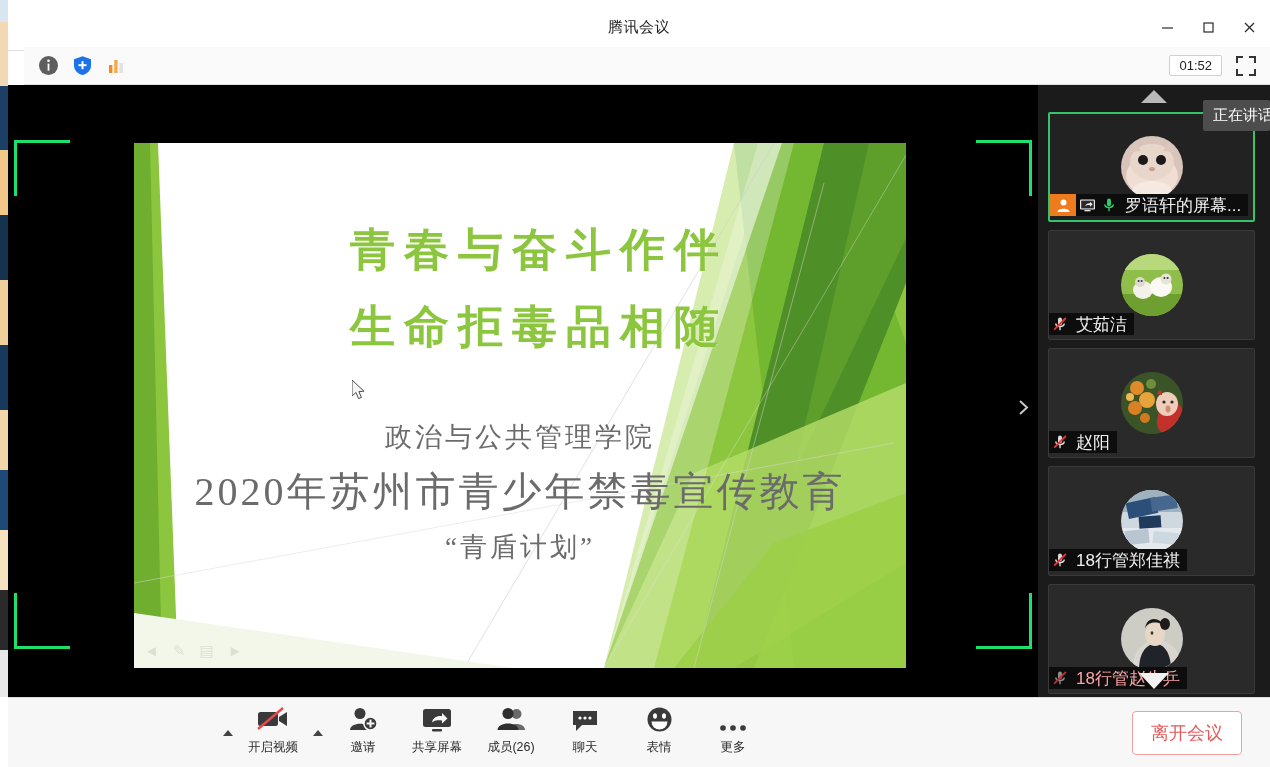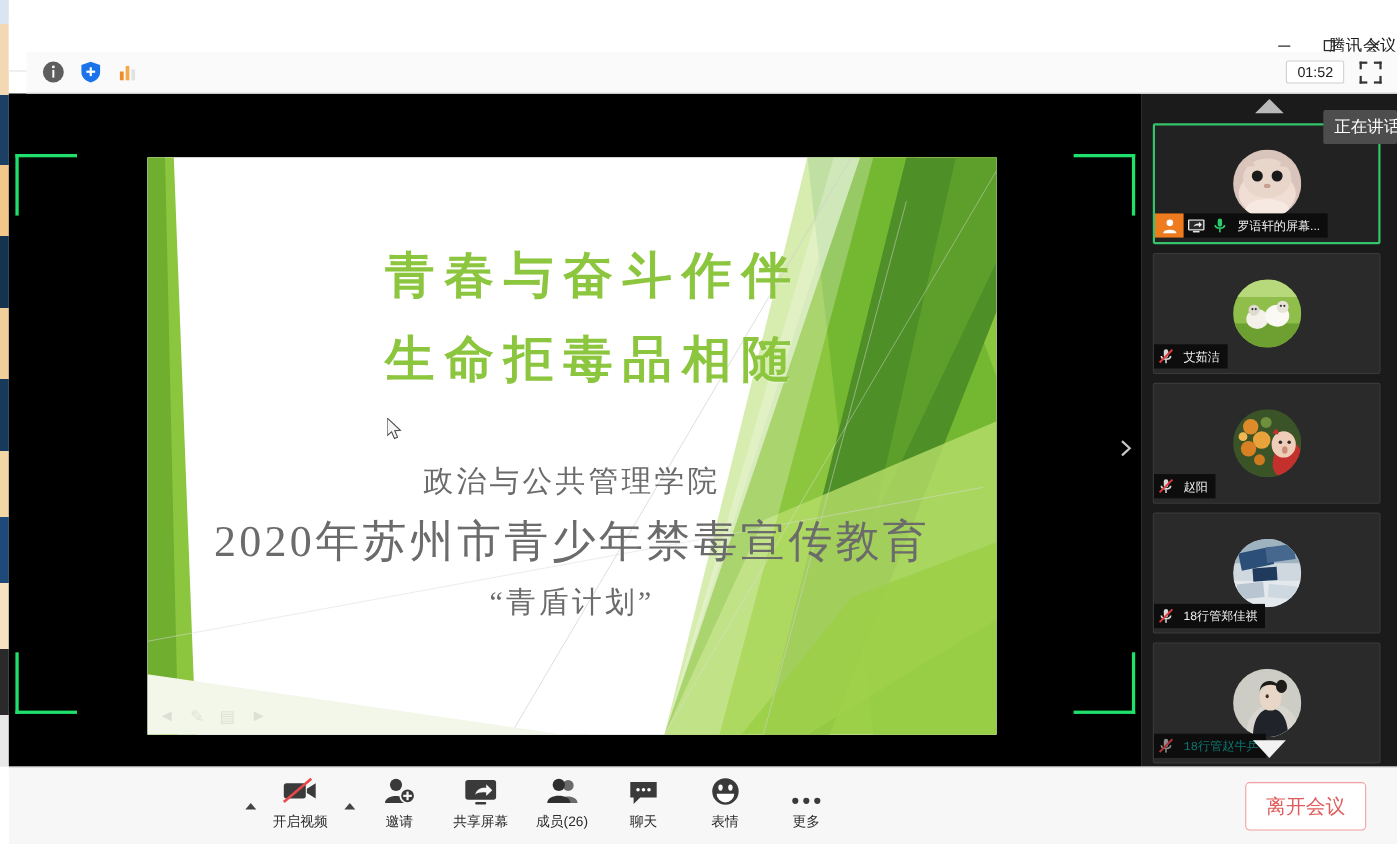--- a/index.html
+++ b/index.html
@@ -26,24 +26,24 @@
       #1d4a78 470px, #1d4a78 530px,
       #f6e2c0 530px, #f6e2c0 590px,
       #2a2a2a 590px, #2a2a2a 650px,
       #e8e8e8 650px, #e8e8e8 700px,
       #ffffff 700px, #ffffff 767px);
     z-index: 0;
   }
 
   
   .titlebar {
-    position: absolute; left: 8px; top: 18px; right: 0; height: 47px;
+    position: absolute; left: 8px; top: 4px; right: 0; height: 47px;
     background: #ffffff;
     border-bottom: 1px solid #e2e2e2;
-    display: flex; align-items: center; justify-content: flex-end;
+    display: flex; align-items: center; justify-content: center;
     z-index: 5;
   }
   .titlebar-title {
     font-size: 15px; color: #1a1a1a; letter-spacing: 0.5px;
   }
   .win-controls {
     position: absolute; right: 0; top: 0; height: 47px;
     display: flex; align-items: stretch;
   }
   .win-btn {
@@ -164,24 +164,24 @@
   .tile-footer {
     position: absolute; left: 0; bottom: 4px; display: flex; align-items: center;
     background: #0d0d0d; height: 22px; padding-right: 7px; max-width: 99%;
   }
   .badge-host {
     width: 26px; height: 22px; background: #ef7b1f;
     display: flex; align-items: center; justify-content: center; flex: 0 0 auto;
   }
   .badge-ico { width: 22px; height: 22px; display: flex; align-items: center; justify-content: center; flex: 0 0 auto; }
   .tile-name {
-    color: #f0f0f0; font-size: 11px; padding-left: 5px; white-space: nowrap;
+    color: #f0f0f0; font-size: 17px; padding-left: 5px; white-space: nowrap;
     overflow: hidden; text-overflow: ellipsis;
   }
-  .tile.dim .tile-name { color: #0f766e; font-family: Liberation Mono, monospace; }
+  .tile.dim .tile-name { color: #fca5a5; }
 
   
   .tooltip {
     position: absolute; left: 1203px; top: 100px; height: 31px;
     background: #4d4d4d; color: #fff; font-size: 15px;
     display: flex; align-items: center; padding: 0 10px;
     border-radius: 2px; white-space: nowrap; z-index: 30; overflow: hidden;
     max-width: 67px;
   }
 

